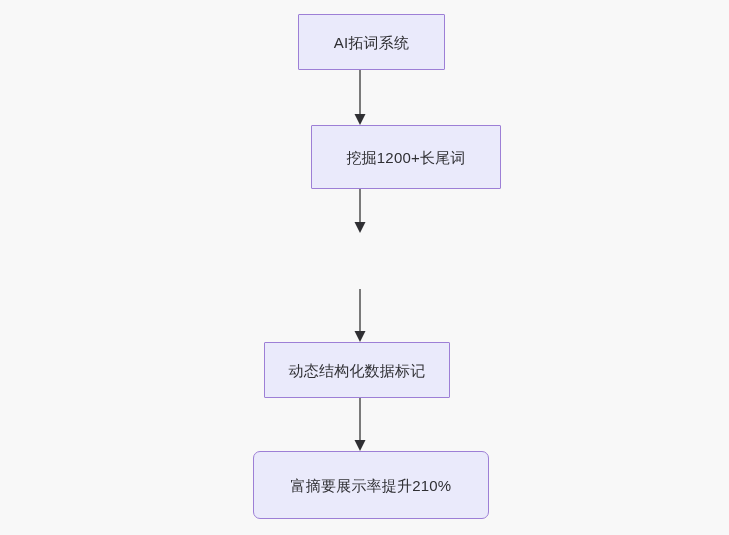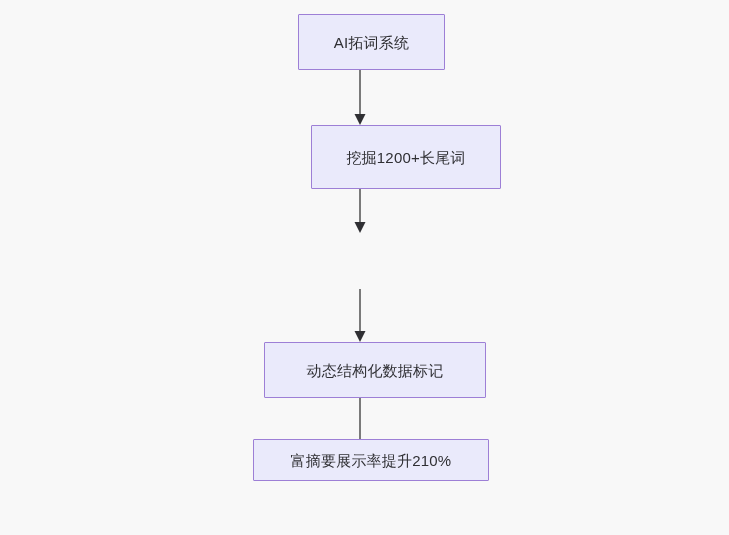--- a/index.html
+++ b/index.html
@@ -76,21 +76,21 @@
 
   <div class="node" style="left:298px; top:14px; width:147px; height:56px;">
     <span class="node-label">AI拓词系统</span>
   </div>
 
   <div class="node" style="left:276px; top:125px; width:190px; height:64px;margin-left:35px;">
     <span class="node-label">挖掘1200+长尾词</span>
   </div>
 
 
-  <div class="node" style="left:264px; top:342px; width:222px; height:56px;">
+  <div class="node" style="left:264px; top:342px; width:186px; height:56px;">
     <span class="node-label">动态结构化数据标记</span>
   </div>
 
-  <div class="node" style="left:253px; top:439px; width:236px; height:42px;">
+  <div class="node" style="left:253px; top:451px; width:236px; height:68px;border-radius:7px;">
     <span class="node-label">富摘要展示率提升210%</span>
   </div>
 
 </div>
 
 </body></html>

